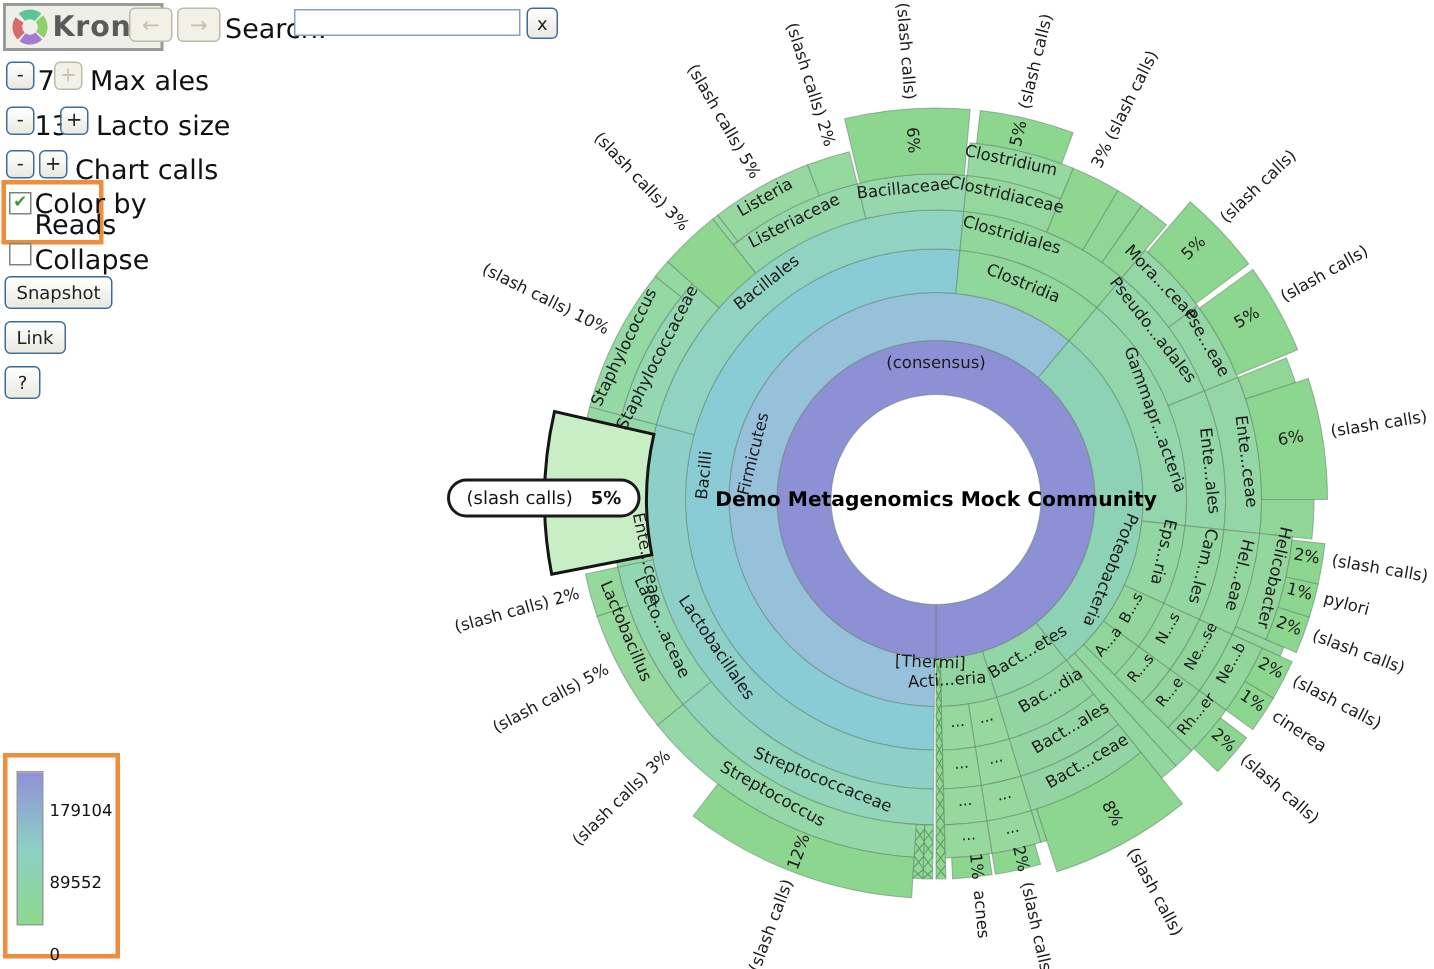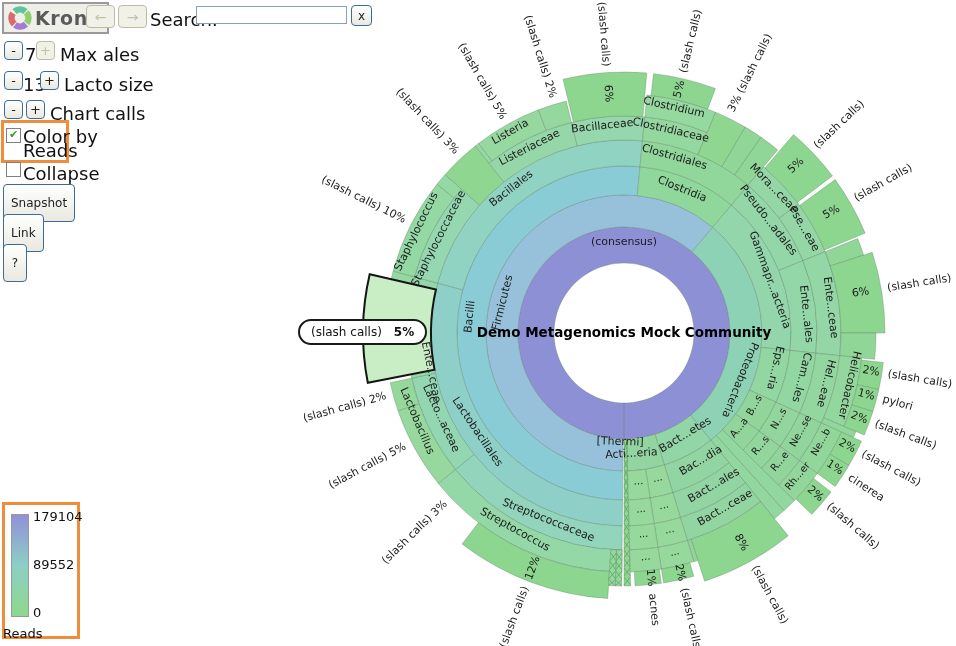--- a/index.html
+++ b/index.html
@@ -17,23 +17,23 @@
   .btn.disabled{border-color:#bcbca6;color:#c3c3ad;background:#f1f1e8;}
   .arrow{width:27px;height:21px;font-size:14px;}
   .lbl{font-size:18px;color:#111;}
   #search-input{left:196px;top:6px;width:143px;height:16px;border:1px solid #86a0bd;font-size:12px;padding:0 3px;}
   #clear-btn{left:351px;top:5px;width:19px;height:19px;}
   .checkbox{width:13px;height:13px;border:1px solid #808080;background:#fff;font-size:11px;
     line-height:12px;text-align:center;color:#2f9e2f;font-weight:bold;cursor:pointer;}
   .annot{border:3px solid #ef8e3a;}
   
   #legend-bar{left:11px;top:514px;width:16px;height:101px;border:1px solid #999;}
-  .tick{left:33px;font-size:13px;color:#111;}
+  .tick{left:33px;font-size:11px;color:#111;margin-top:25px;}
   
-  .txtbtn{padding:8px 7px;height:20px;font-size:12px;}
+  .txtbtn{padding:0 7px;height:20px;font-size:12px;}
   
   #tooltip{left:298px;top:319px;background:#fff;border:2px solid #1a1a1a;border-radius:14px;
     padding:4px 11px;display:flex;gap:12px;align-items:center;font-size:12px;color:#111;z-index:5;}
   #tooltip .val{font-weight:bold;}
 </style>
 </head>
 <body>
 
 <div id="app">
 

